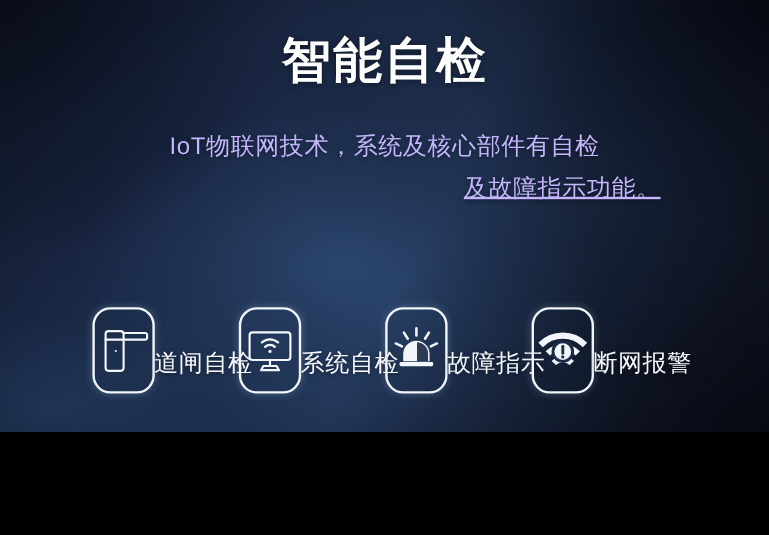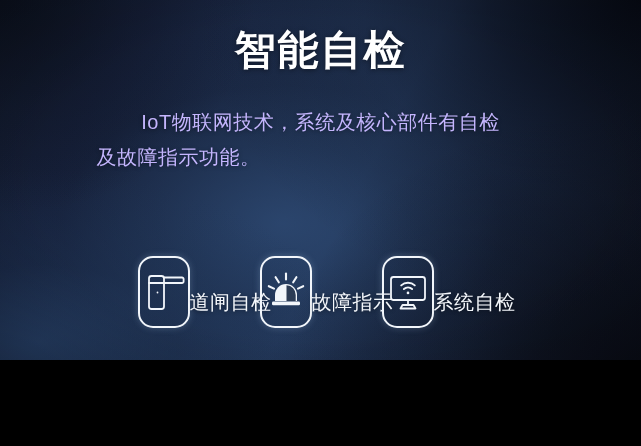--- a/index.html
+++ b/index.html
@@ -100,22 +100,23 @@
     color: #c4b5fd;
     font-size: 20px;
     font-weight: 400;
     line-height: 35px;
     text-align: center;
     letter-spacing: 0.5px;
     text-shadow: 0 1px 4px rgba(0,0,0,0.40);
   }
   .subtitle .line2 {
     display: block;
-    text-align: left;
+    text-align: right;
     padding-left: 6px;
+    text-decoration: underline;
   }
 
   .cards {
     position: absolute;
     top: 256px;
     left: 0;
     right: 0;
     display: flex;
     justify-content: center;
     align-items: flex-start;
@@ -187,20 +188,40 @@
               <path d="M24 9.5 H42 a1.6 1.6 0 0 1 1.6 1.6 v2.3 a1.6 1.6 0 0 1 -1.6 1.6 H24"></path>
             </svg>
           </span>
         </div>
         <div class="card-label">道闸自检</div>
       </div>
 
       <div class="card">
         <div class="icon-box">
           <span>
+            <svg width="48" height="48" viewBox="0 0 48 48" fill="none" stroke="#f2f6fb" stroke-width="1.8" stroke-linecap="round" stroke-linejoin="round">
+
+              <rect x="7" y="9" width="34" height="23" rx="2.5"></rect>
+
+              <path d="M24 32 v5"></path>
+
+              <path d="M16.5 40.5 L18.5 37 h11 l2 3.5 z"></path>
+
+              <path d="M17.2 17.4 a10 10 0 0 1 13.6 0" stroke-width="1.9"></path>
+              <path d="M19.9 21.0 a6.2 6.2 0 0 1 8.2 0" stroke-width="1.9"></path>
+              <circle cx="24" cy="24.9" r="1.35" fill="#f2f6fb" stroke="none"></circle>
+            </svg>
+          </span>
+        </div>
+        <div class="card-label">系统自检</div>
+      </div>
+
+      <div class="card">
+        <div class="icon-box">
+          <span>
             <svg width="48" height="48" viewBox="0 0 48 48" stroke="#f2f6fb" stroke-linecap="round">
 
               <path d="M13 33 v-6 a11 11 0 0 1 22 0 v6 z" fill="#f2f6fb" stroke="none"></path>
 
               <path d="M24.5 17.2 a9.6 9.6 0 0 1 9.2 9.8 v6 h-9.2 z" fill="#1b2b46" stroke="none" opacity="0.92"></path>
 
               <rect x="10" y="33.6" width="28" height="3.6" rx="1.2" fill="#f2f6fb" stroke="none"></rect>
 
               <g stroke-width="2.1">
                 <line x1="24" y1="5.5" x2="24" y2="11.5"></line>
@@ -211,33 +232,33 @@
               </g>
             </svg>
           </span>
         </div>
         <div class="card-label">故障指示</div>
       </div>
 
       <div class="card">
         <div class="icon-box">
           <span>
-            <svg width="48" height="48" viewBox="0 0 48 48" fill="none" stroke="#f2f6fb" stroke-width="1.8" stroke-linecap="round" stroke-linejoin="round">
-
-              <rect x="7" y="9" width="34" height="23" rx="2.5"></rect>
-
-              <path d="M24 32 v5"></path>
-
-              <path d="M16.5 40.5 L18.5 37 h11 l2 3.5 z"></path>
-
-              <path d="M17.2 17.4 a10 10 0 0 1 13.6 0" stroke-width="1.9"></path>
-              <path d="M19.9 21.0 a6.2 6.2 0 0 1 8.2 0" stroke-width="1.9"></path>
-              <circle cx="24" cy="24.9" r="1.35" fill="#f2f6fb" stroke="none"></circle>
-            </svg>
-          </span>
-        </div>
-        <div class="card-label">系统自检</div>
-      </div>
-
+            <svg width="48" height="48" viewBox="0 0 48 48" fill="none" stroke="#f2f6fb" stroke-linecap="butt">
+
+              <path d="M5.5 19.5 a26 26 0 0 1 37 0" stroke-width="5.2"></path>
+
+              <path d="M11.5 26.5 a17.5 17.5 0 0 1 5.6 -3.9" stroke-width="5.0"></path>
+              <path d="M36.5 26.5 a17.5 17.5 0 0 0 -5.6 -3.9" stroke-width="5.0"></path>
+
+              <path d="M16.5 34.5 a10.5 10.5 0 0 1 15 0" stroke-width="5.0"></path>
+
+              <circle cx="24" cy="25" r="8.2" fill="#f2f6fb" stroke="#1b2b46" stroke-width="2.4"></circle>
+              <line x1="24" y1="20.6" x2="24" y2="26.4" stroke="#1b2b46" stroke-width="2.4" stroke-linecap="round"></line>
+              <circle cx="24" cy="29.4" r="1.35" fill="#1b2b46" stroke="none"></circle>
+            </svg>
+          </span>
+        </div>
+        <div class="card-label">断网报警</div>
+      </div>
 
     </div>
   </div>
 </div>
 
 </body></html>

